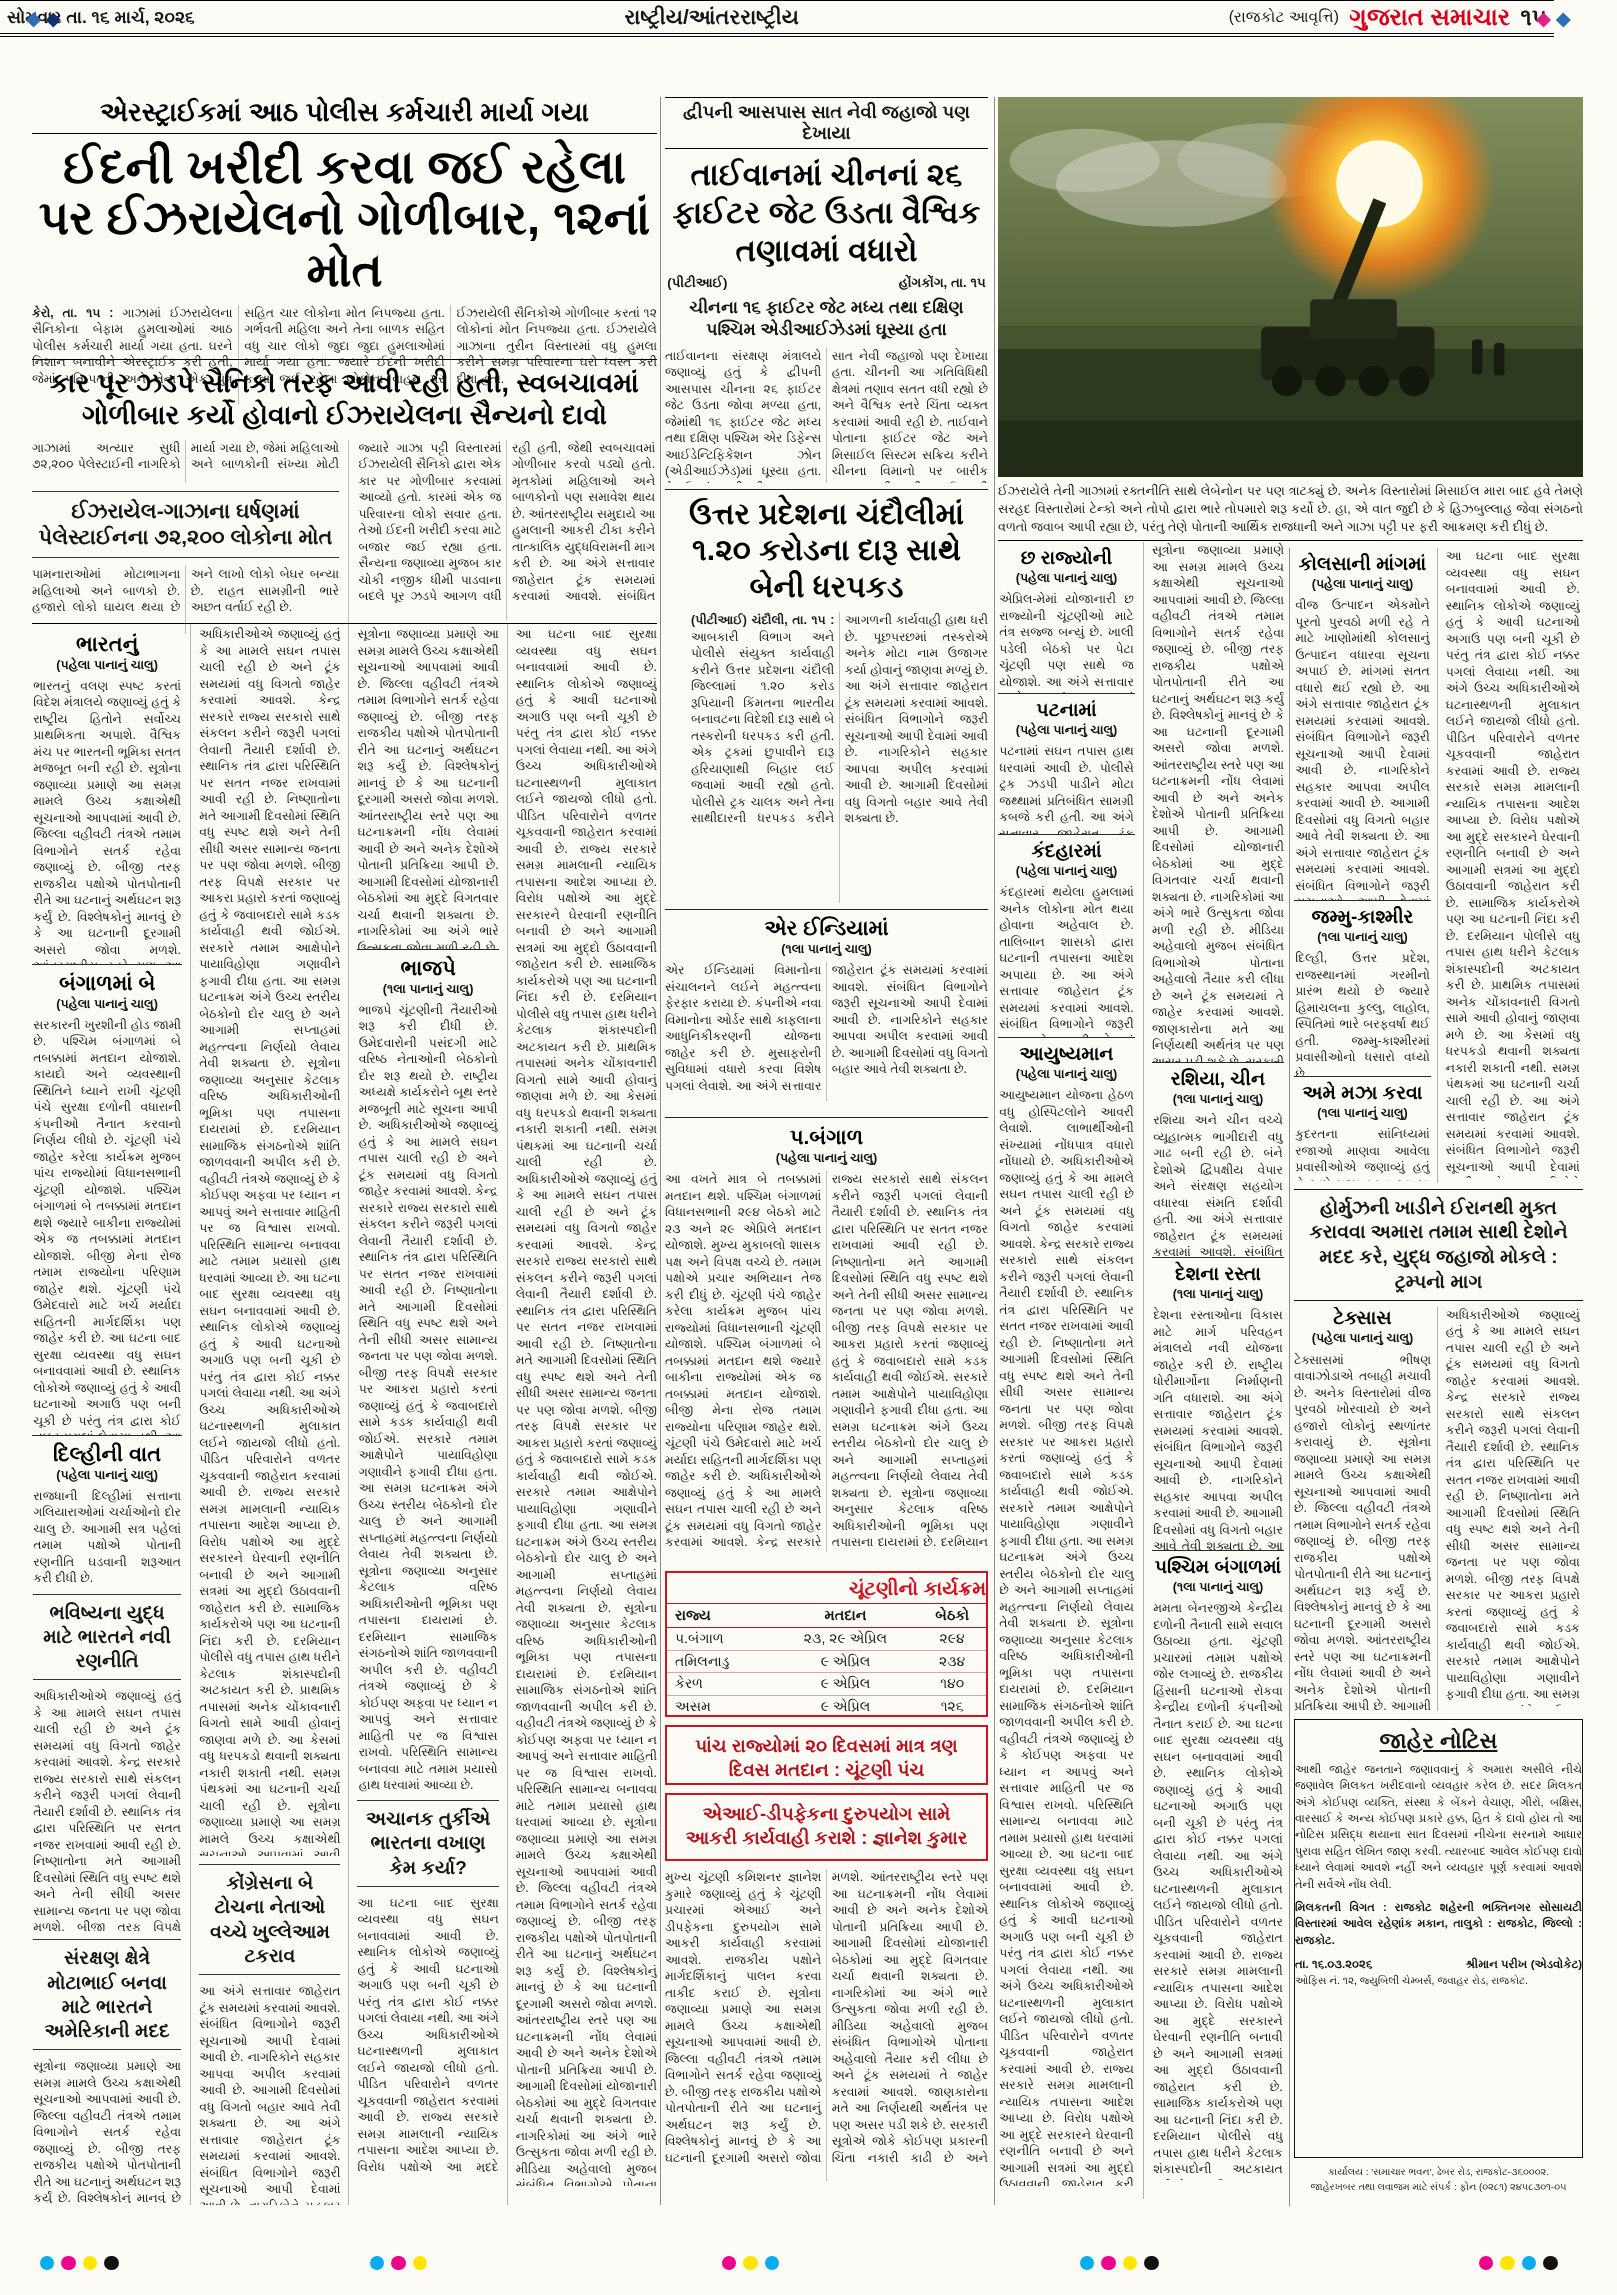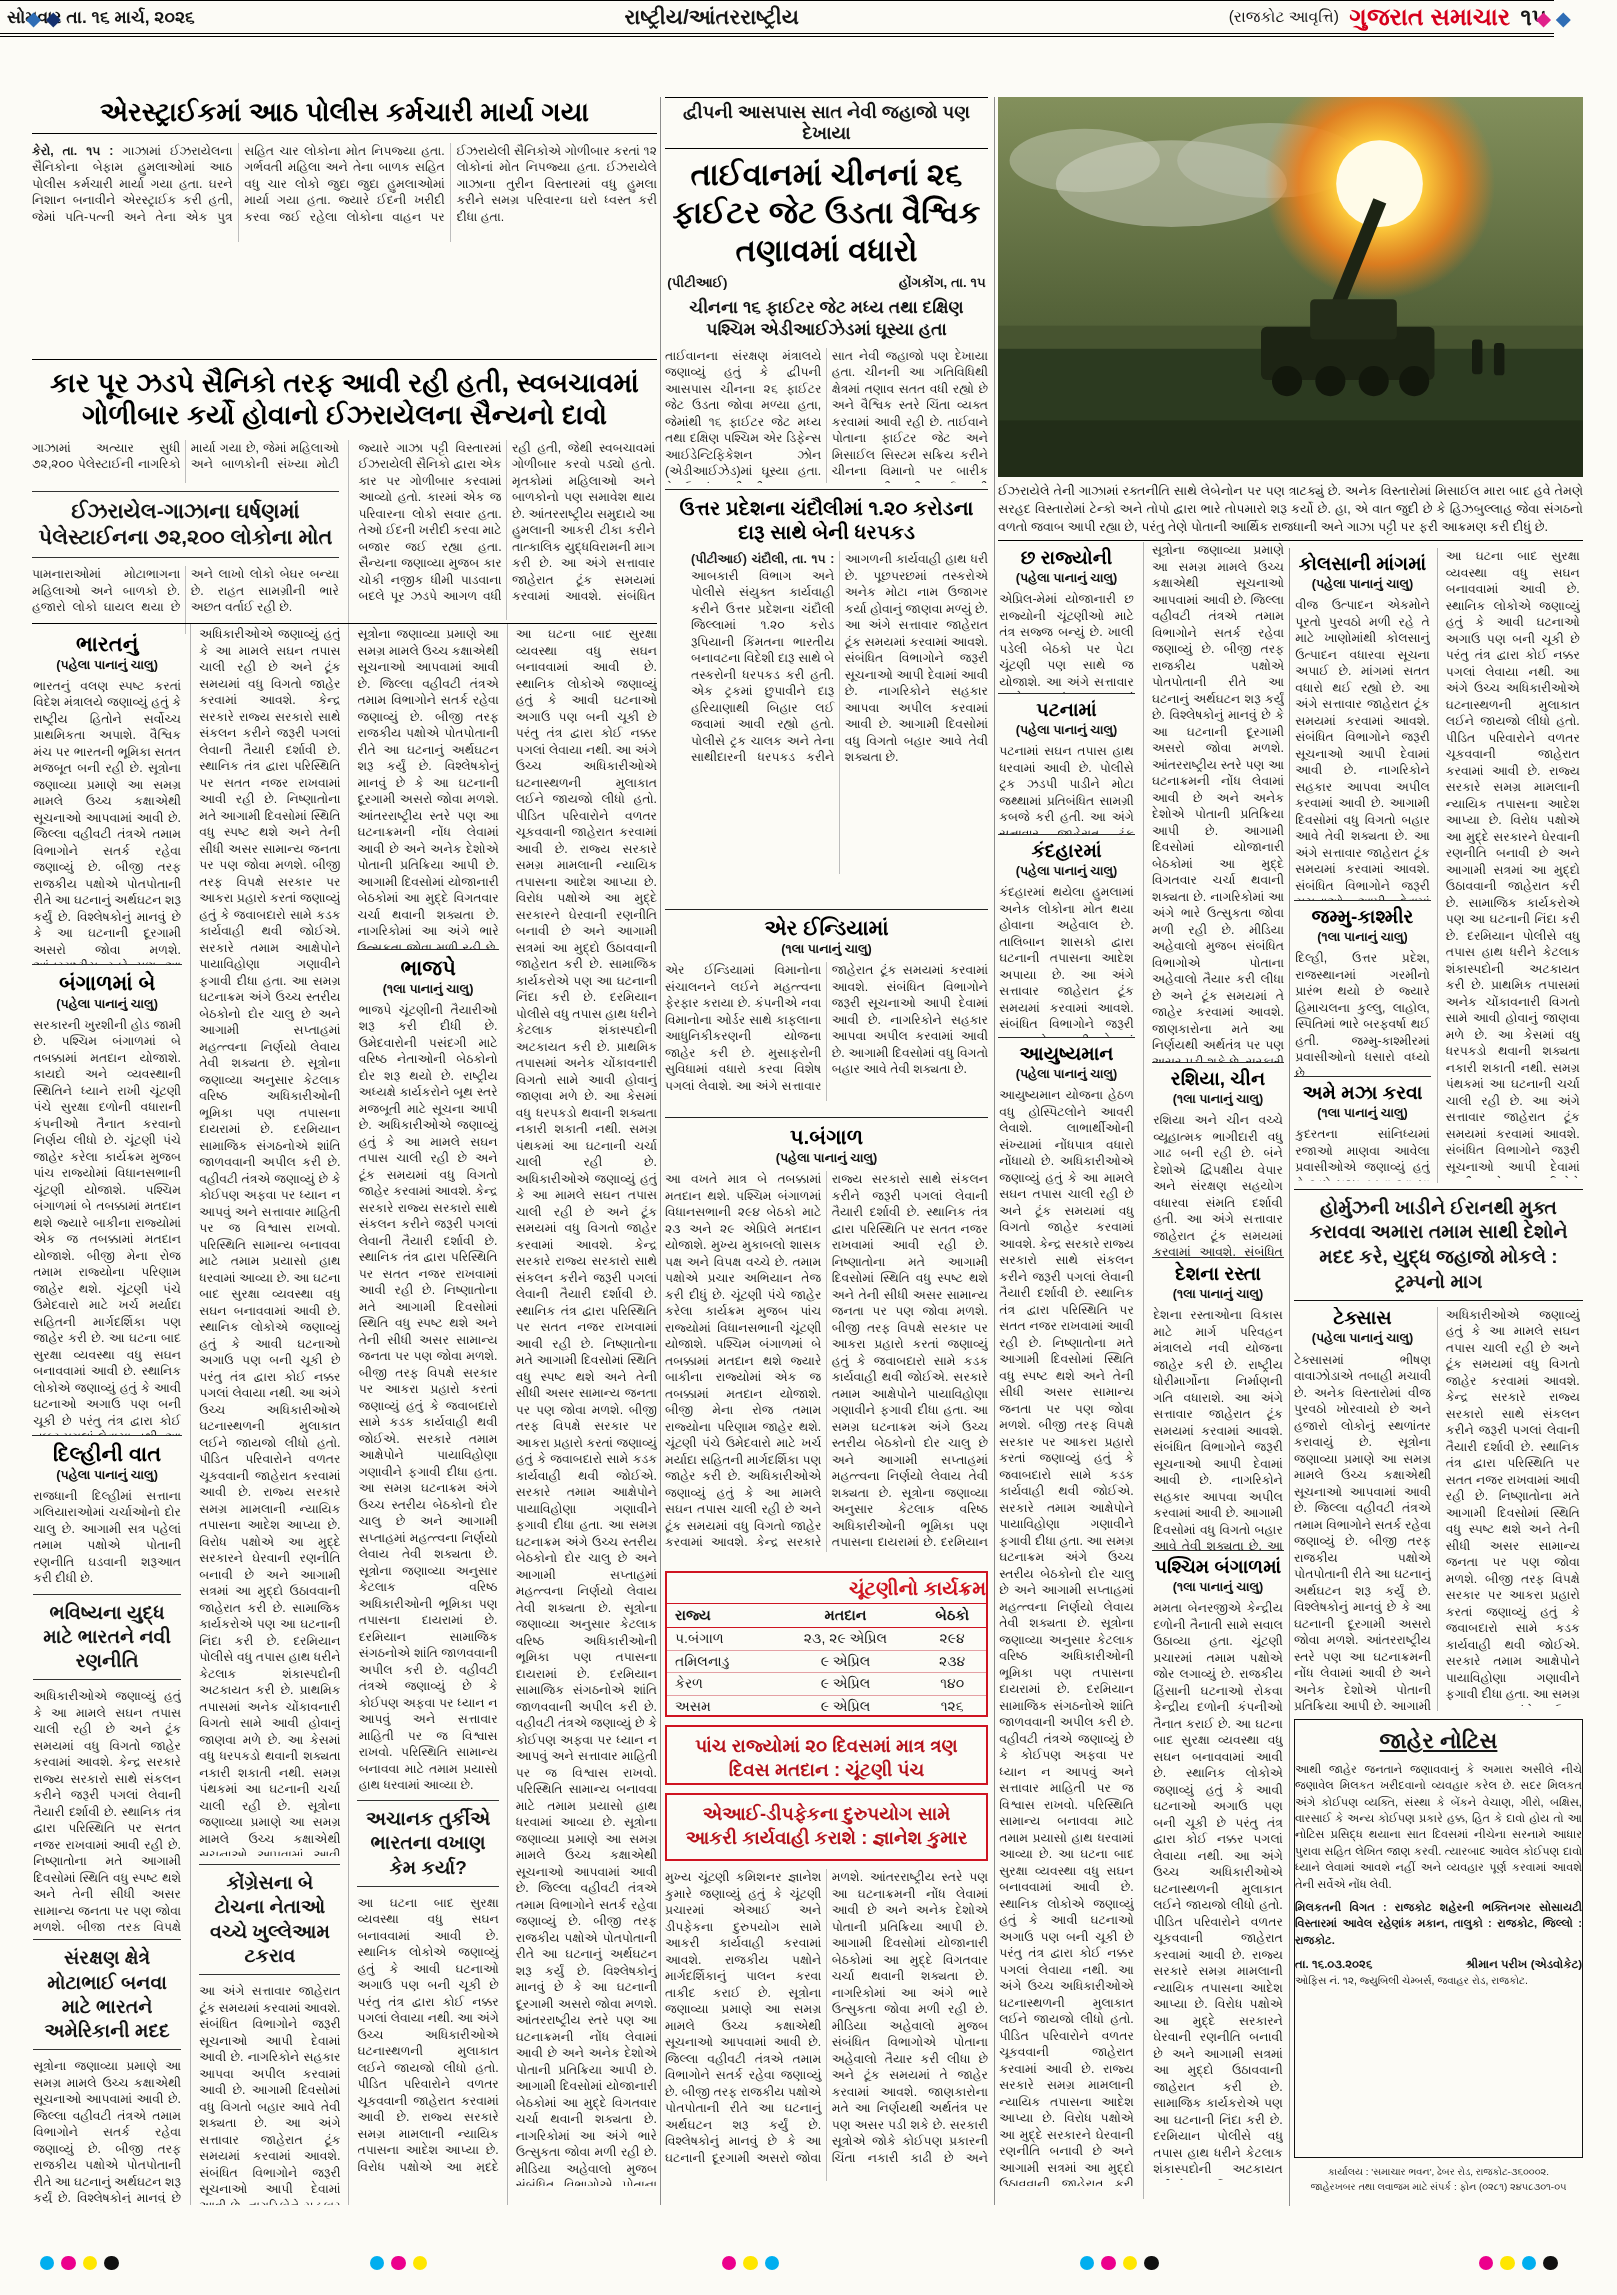--- a/index.html
+++ b/index.html
@@ -40,21 +40,21 @@
   .half { width:307px; }
   .half + .half { border-left:0.6px solid #bdbdbd; padding-left:9.2px; margin-left:9.2px; }
   
   #leftcols { left:32px; top:623px; width:625px; height:1582px; display:flex; border-top:1.4px solid #000; }
   .lcol { width:151px; padding-top:2.3px; overflow:hidden; }
   .lcol + .lcol { border-left:0.9px solid #b3b3b3; padding-left:8px; margin-left:8px; }
   
   #centercol { left:665px; top:97px; width:323px; height:2108px; overflow:hidden; }
   .sep { border-top:1.4px solid #222; margin-top:5.8px; padding-top:5.8px; }
   .h3 { font-size:31px; line-height:1.22; }
-  .h4 { font-size:20px; line-height:1.22; }
+  .h4 { font-size:30px; line-height:1.22; }
   .prehead { font-size:18px; font-weight:bold; text-align:center; padding:4px 0;
              border-top:1.4px solid #000; border-bottom:1.2px solid #000; }
   .dateline-row { display:flex; justify-content:space-between; font-size:13.3px; font-weight:bold; margin:5.8px 2.3px 2.3px; }
   .subhead { font-size:17.3px; font-weight:bold; text-align:center; line-height:1.3; margin:4.6px 0 7px; }
   
   .tablewrap { border:2px solid #cf1420; margin-top:5.8px; overflow:hidden; }
   .tabletitle { font-size:19.6px; font-weight:bold; color:#cf1420; text-align:right; padding:3.5px 0;
                 border-bottom:1.4px solid #cf1420; }
   table.election { width:100%; border-collapse:collapse; }
   table.election th { font-size:14.4px; font-weight:bold; padding:2.9px 4.6px; border-bottom:1.2px solid #cf1420; }
@@ -111,20 +111,21 @@
     <div class="hdr-center">રાષ્ટ્રીય/આંતરરાષ્ટ્રીય</div>
     <div class="hdr-right">
       <span class="edition">(રાજકોટ આવૃત્તિ)</span>
       <span class="paper">ગુજરાત સમાચાર</span>
       <span class="pgno">૧૫</span>
     </div>
   </div>
 
   <div id="lead" class="abs">
     <div class="lead-kicker hd">એરસ્ટ્રાઈકમાં આઠ પોલીસ કર્મચારી માર્યા ગયા</div>
+    <div class="lead-headline hd">ઈદની ખરીદી કરવા જઈ રહેલા પર ઈઝરાયેલનો ગોળીબાર, ૧૨નાં મોત</div>
     <div class="bt c3" style="height:99px; margin-top:9.2px;">
       <span class="dl">કેરો, તા. ૧૫ :</span>
       <span>ગાઝામાં ઈઝરાયેલના સૈનિકોના બેફામ હુમલાઓમાં આઠ પોલીસ કર્મચારી માર્યા ગયા હતા. ઘરને નિશાન બનાવીને એરસ્ટ્રાઈક કરી હતી, જેમાં પતિ-પત્ની અને તેના એક પુત્ર સહિત ચાર લોકોના મોત નિપજ્યા હતા. ગર્ભવતી મહિલા અને તેના બાળક સહિત વધુ ચાર લોકો જુદા જુદા હુમલાઓમાં માર્યા ગયા હતા. જ્યારે ઈદની ખરીદી કરવા જઈ રહેલા લોકોના વાહન પર ઈઝરાયેલી સૈનિકોએ ગોળીબાર કરતાં ૧૨ લોકોનાં મોત નિપજ્યા હતા. ઈઝરાયેલે ગાઝાના તુરીન વિસ્તારમાં વધુ હુમલા કરીને સમગ્ર પરિવારના ઘરો ધ્વસ્ત કરી દીધા હતા.</span>
     </div>
   </div>
 
   <div id="carclaim" class="abs">
     <div class="h2 hd">કાર પૂર ઝડપે સૈનિકો તરફ આવી રહી હતી, સ્વબચાવમાં ગોળીબાર કર્યો હોવાનો ઈઝરાયેલના સૈન્યનો દાવો</div>
     <div class="half-row">
       <div class="half">

